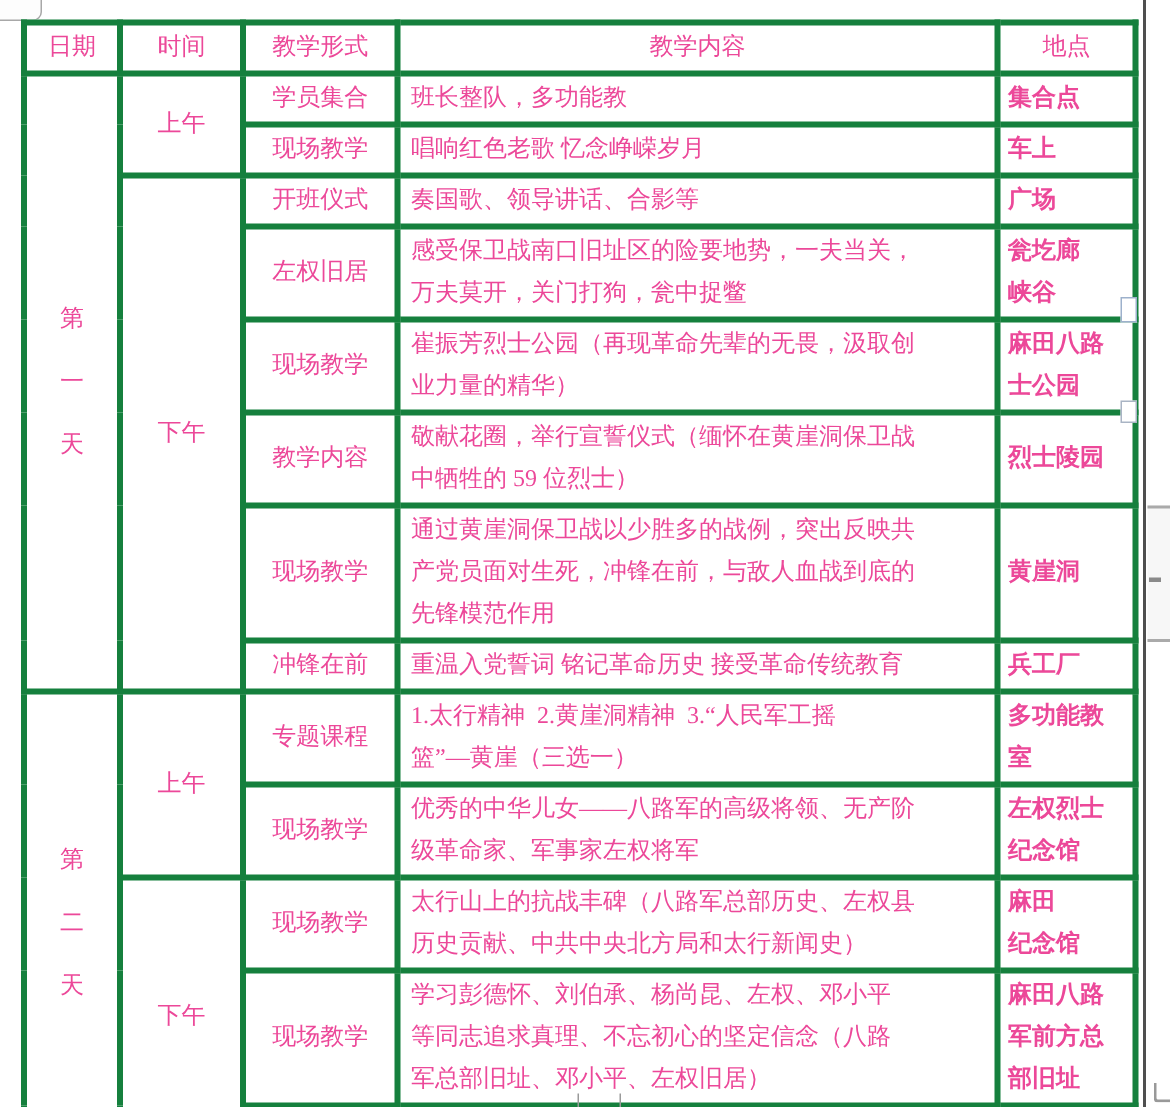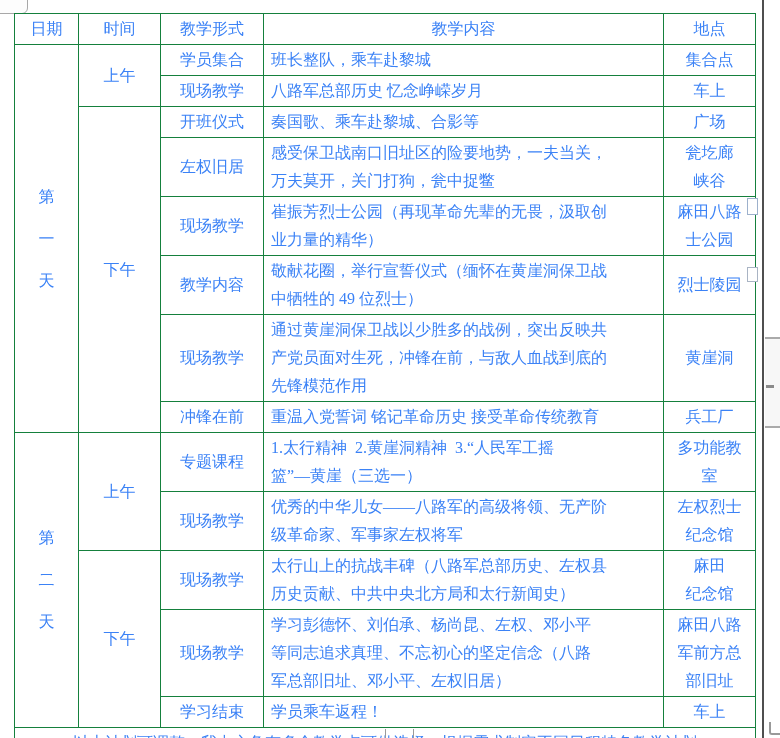--- a/index.html
+++ b/index.html
@@ -8,29 +8,29 @@
     background:#ffffff;
     font-family:"Liberation Serif","DejaVu Serif",serif;
     color:#000;
   }
   table.schedule{
     position:absolute;left:14px;top:13px;
     width:741px;border-collapse:collapse;table-layout:fixed;
     background:#fff;
   }
   td{
-    border:1px solid #15803d;
-    font-size:16px;line-height:28px;color:#3b82f6;
+    border:4px solid #15803d;
+    font-size:16px;line-height:28px;color:#ec4899;
     padding:1px 5px;vertical-align:middle;
     overflow:hidden;
     margin-left:42px;
   }
   td.center{text-align:center;}
   td.content{white-space:pre-wrap;text-align:left;padding:1px 7px;}
-  td.loc{white-space:pre-line;text-align:center;line-height:28px;}
+  td.loc{white-space:pre-line;line-height:28px;font-weight:bold;}
   td.day{white-space:pre-line;text-align:center;line-height:42px;font-size:16px;}
   tr.r27{height:27px;}
   tr.r58{height:58px;}
   tr.r83{height:83px;}
   
   .page-edge{
     position:absolute;top:0;bottom:0;left:762px;width:2px;background:#4f4f4f;
   }
   .scrollbar-track{
     position:absolute;left:765px;top:0;width:15px;height:738px;background:#ffffff;
@@ -84,52 +84,52 @@
       <td class="center">教学内容</td>
       <td class="center">地点</td>
     </tr>
 
     <tr class="r27">
       <td class="day" rowspan="8">第
 一
 天</td>
       <td class="center" rowspan="2">上午</td>
       <td class="center">学员集合</td>
-      <td class="content">班长整队，乘车赴黎城</td>
+      <td class="content">班长整队，多功能教</td>
       <td class="loc">集合点</td>
     </tr>
     <tr class="r27">
       <td class="center">现场教学</td>
-      <td class="content">八路军总部历史 忆念峥嵘岁月</td>
+      <td class="content">唱响红色老歌 忆念峥嵘岁月</td>
       <td class="loc">车上</td>
     </tr>
     <tr class="r27">
       <td class="center" rowspan="6">下午</td>
       <td class="center">开班仪式</td>
-      <td class="content">奏国歌、乘车赴黎城、合影等</td>
+      <td class="content">奏国歌、领导讲话、合影等</td>
       <td class="loc">广场</td>
     </tr>
     <tr class="r58">
       <td class="center">左权旧居</td>
       <td class="content">感受保卫战南口旧址区的险要地势，一夫当关，
 万夫莫开，关门打狗，瓮中捉鳖</td>
       <td class="loc">瓮圪廊
 峡谷</td>
     </tr>
     <tr class="r58">
       <td class="center">现场教学</td>
       <td class="content">崔振芳烈士公园（再现革命先辈的无畏，汲取创
 业力量的精华）</td>
       <td class="loc">麻田八路
 士公园</td>
     </tr>
     <tr class="r58">
       <td class="center">教学内容</td>
       <td class="content">敬献花圈，举行宣誓仪式（缅怀在黄崖洞保卫战
-中牺牲的 49 位烈士）</td>
+中牺牲的 59 位烈士）</td>
       <td class="loc">烈士陵园</td>
     </tr>
     <tr class="r83">
       <td class="center">现场教学</td>
       <td class="content">通过黄崖洞保卫战以少胜多的战例，突出反映共
 产党员面对生死，冲锋在前，与敌人血战到底的
 先锋模范作用</td>
       <td class="loc">黄崖洞</td>
     </tr>
     <tr class="r27">

